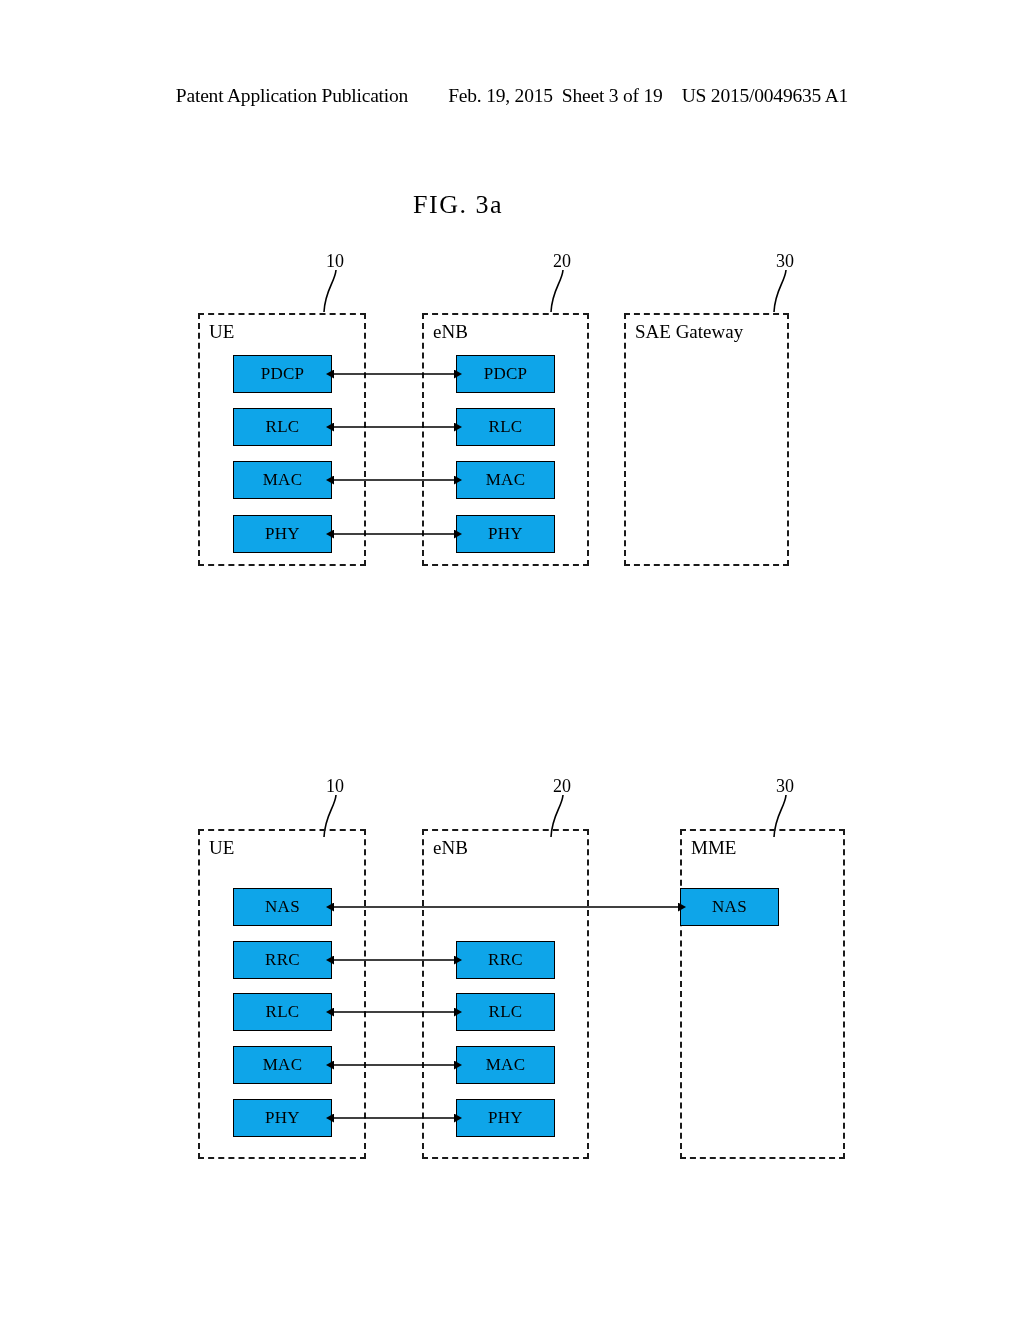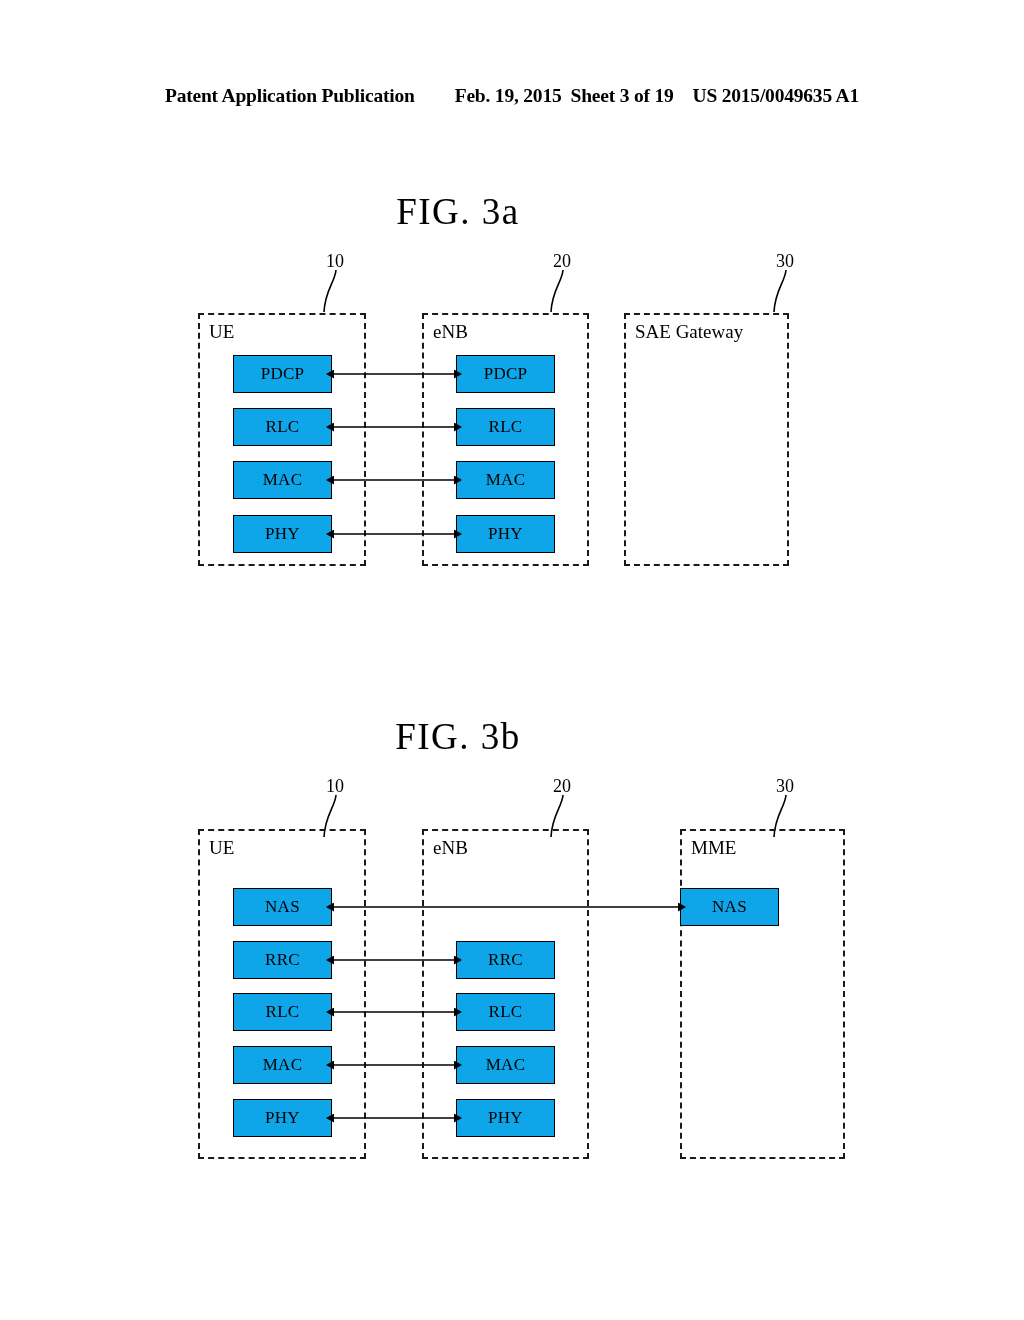--- a/index.html
+++ b/index.html
@@ -21,21 +21,21 @@
   .page-header {
     position: absolute;
     top: 85px;
     left: 0;
     width: 1024px;
     height: 26px;
     display: flex;
     justify-content: center;
     align-items: baseline;
     font-family: "Liberation Serif", "DejaVu Serif", serif;
-    font-weight: bold;
+    font-weight: normal;
     font-size: 19.5px;
     letter-spacing: -0.2px;
     white-space: nowrap;
   }
   .hdr-pub   { margin-right: 40px; }
   .hdr-date  { margin-right: 9px; }
   .hdr-sheet { margin-right: 19px; }
   .hdr-num   { }
 
   
@@ -46,21 +46,21 @@
   }
   #figure-3a { top: 180px; height: 470px; }
   #figure-3b { top: 705px; height: 500px; }
 
   .fig-title {
     position: absolute;
     left: 0;
     width: 916px;
     text-align: center;
     font-family: "Liberation Serif", "DejaVu Serif", serif;
-    font-size: 37px;
+    font-size: 26px;
     letter-spacing: 1.5px;
     top: 10px;
   }
 
   
   .entity {
     position: absolute;
     border: 2px dashed #1a1a1a;
     box-sizing: border-box;
     background: transparent;
@@ -167,21 +167,20 @@
     </defs>
     <line x1="2" y1="29" x2="122" y2="29" stroke="#000" stroke-width="1.6" marker-start="url(#ah-l-a)" marker-end="url(#ah-r-a)"></line>
     <line x1="2" y1="82" x2="122" y2="82" stroke="#000" stroke-width="1.6" marker-start="url(#ah-l-a)" marker-end="url(#ah-r-a)"></line>
     <line x1="2" y1="135" x2="122" y2="135" stroke="#000" stroke-width="1.6" marker-start="url(#ah-l-a)" marker-end="url(#ah-r-a)"></line>
     <line x1="2" y1="189" x2="122" y2="189" stroke="#000" stroke-width="1.6" marker-start="url(#ah-l-a)" marker-end="url(#ah-r-a)"></line>
   </svg>
 </div>
 
 <div class="figure" id="figure-3b">
 
-  <div class="fig-title">FIG. 3b</div>
 
   <div class="ref-num" style="left:326px; top:72px;">10</div>
   <svg class="leader-svg" style="left:310px; top:88px;" width="40" height="48">
     <path d="M 26 2 C 25 14, 15 22, 14 44" fill="none" stroke="#000" stroke-width="1.6"></path>
   </svg>
 
   <div class="ref-num" style="left:553px; top:72px;">20</div>
   <svg class="leader-svg" style="left:537px; top:88px;" width="40" height="48">
     <path d="M 26 2 C 25 14, 15 22, 14 44" fill="none" stroke="#000" stroke-width="1.6"></path>
   </svg>

